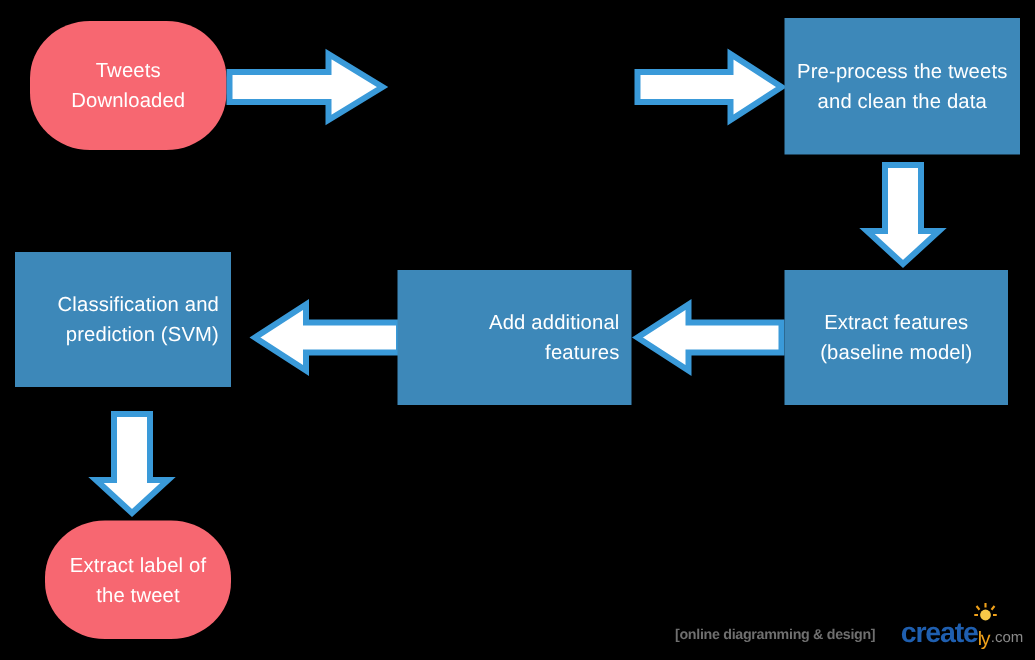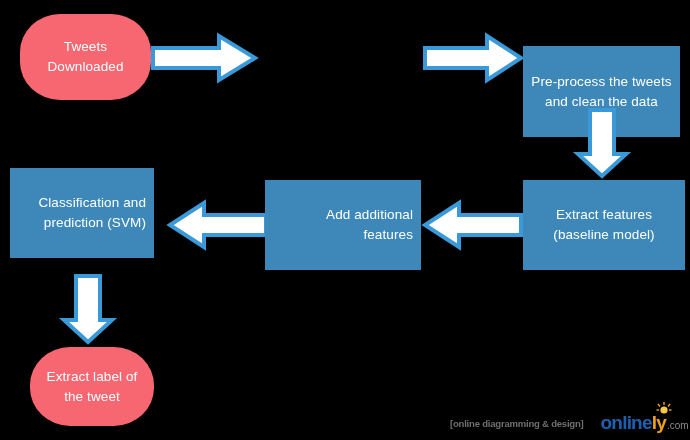--- a/index.html
+++ b/index.html
@@ -76,22 +76,22 @@
   }
   .wm-create {
     color: #1f5fb0;
     font-size: 19px;
     font-weight: bold;
     letter-spacing: -0.8px;
     line-height: 1;
   }
   .wm-ly {
     color: #f0a11a;
-    font-size: 19px;
-    font-weight: bold;
+    font-size: 13px;
+    font-weight: normal;
     letter-spacing: -0.8px;
     line-height: 1;
   }
   .wm-com {
     color: #8a8a8a;
     font-size: 10px;
     font-weight: normal;
     line-height: 1;
     padding-bottom: 1px;
     padding-left: 1px;
@@ -120,21 +120,21 @@
     </svg>
   </div>
 
 
   <div class="arrow" style="left:423px; top:34px; width:100px; height:48px;">
     <svg width="100" height="48" viewBox="0 0 100 48">
       <polygon class="arrow-shape" points="2,14 64,14 64,2 98,24 64,46 64,34 2,34"></polygon>
     </svg>
   </div>
 
-  <div class="node node-process" style="left:523px; top:12px; width:157px; height:91px;margin-top:34px;">
+  <div class="node node-process" style="left:523px; top:12px; width:157px; height:91px;">
     <span>Pre-process the tweets and clean the data</span>
   </div>
 
   <div class="arrow" style="left:576px; top:108px; width:52px; height:70px;">
     <svg width="52" height="70" viewBox="0 0 52 70">
       <polygon class="arrow-shape" points="14,2 38,2 38,46 50,46 26,68 2,46 14,46"></polygon>
     </svg>
   </div>
 
   <div class="node node-process" style="left:10px; top:168px; width:144px; height:90px;text-align:right;">
@@ -150,21 +150,21 @@
   <div class="node node-process" style="left:265px; top:180px; width:156px; height:90px;text-align:right;">
     <span>Add additional features</span>
   </div>
 
   <div class="arrow" style="left:423px; top:201px; width:100px; height:48px;">
     <svg width="100" height="48" viewBox="0 0 100 48">
       <polygon class="arrow-shape" points="98,14 36,14 36,2 2,24 36,46 36,34 98,34"></polygon>
     </svg>
   </div>
 
-  <div class="node node-process" style="left:523px; top:180px; width:162px; height:90px;">
+  <div class="node node-process" style="left:523px; top:180px; width:149px; height:90px;">
     <span>Extract features (baseline model)</span>
   </div>
 
   <div class="arrow" style="left:62px; top:274px; width:52px; height:70px;">
     <svg width="52" height="70" viewBox="0 0 52 70">
       <polygon class="arrow-shape" points="14,2 38,2 38,46 50,46 26,68 2,46 14,46"></polygon>
     </svg>
   </div>
 
   <div class="node node-terminator" style="left:30px; top:347px; width:124px; height:79px;">
@@ -175,19 +175,19 @@
     <span id="wm-tagline">[online diagramming &amp; design]</span>
     <span id="wm-logo">
       <svg class="wm-bulb" viewBox="0 0 16 14">
         <line x1="8" y1="0" x2="8" y2="3" stroke="#f0a11a" stroke-width="1.4"></line>
         <line x1="2" y1="2" x2="4" y2="4.5" stroke="#f0a11a" stroke-width="1.4"></line>
         <line x1="14" y1="2" x2="12" y2="4.5" stroke="#f0a11a" stroke-width="1.4"></line>
         <line x1="0.5" y1="8" x2="3" y2="8" stroke="#f0a11a" stroke-width="1.4"></line>
         <line x1="15.5" y1="8" x2="13" y2="8" stroke="#f0a11a" stroke-width="1.4"></line>
         <circle cx="8" cy="8" r="3.6" fill="#f7c948"></circle>
       </svg>
-      <span class="wm-create">online</span>
+      <span class="wm-create">create</span>
       <span class="wm-ly">ly</span>
       <span class="wm-com">.com</span>
     </span>
   </div>
 
 </div>
 
 </body></html>

